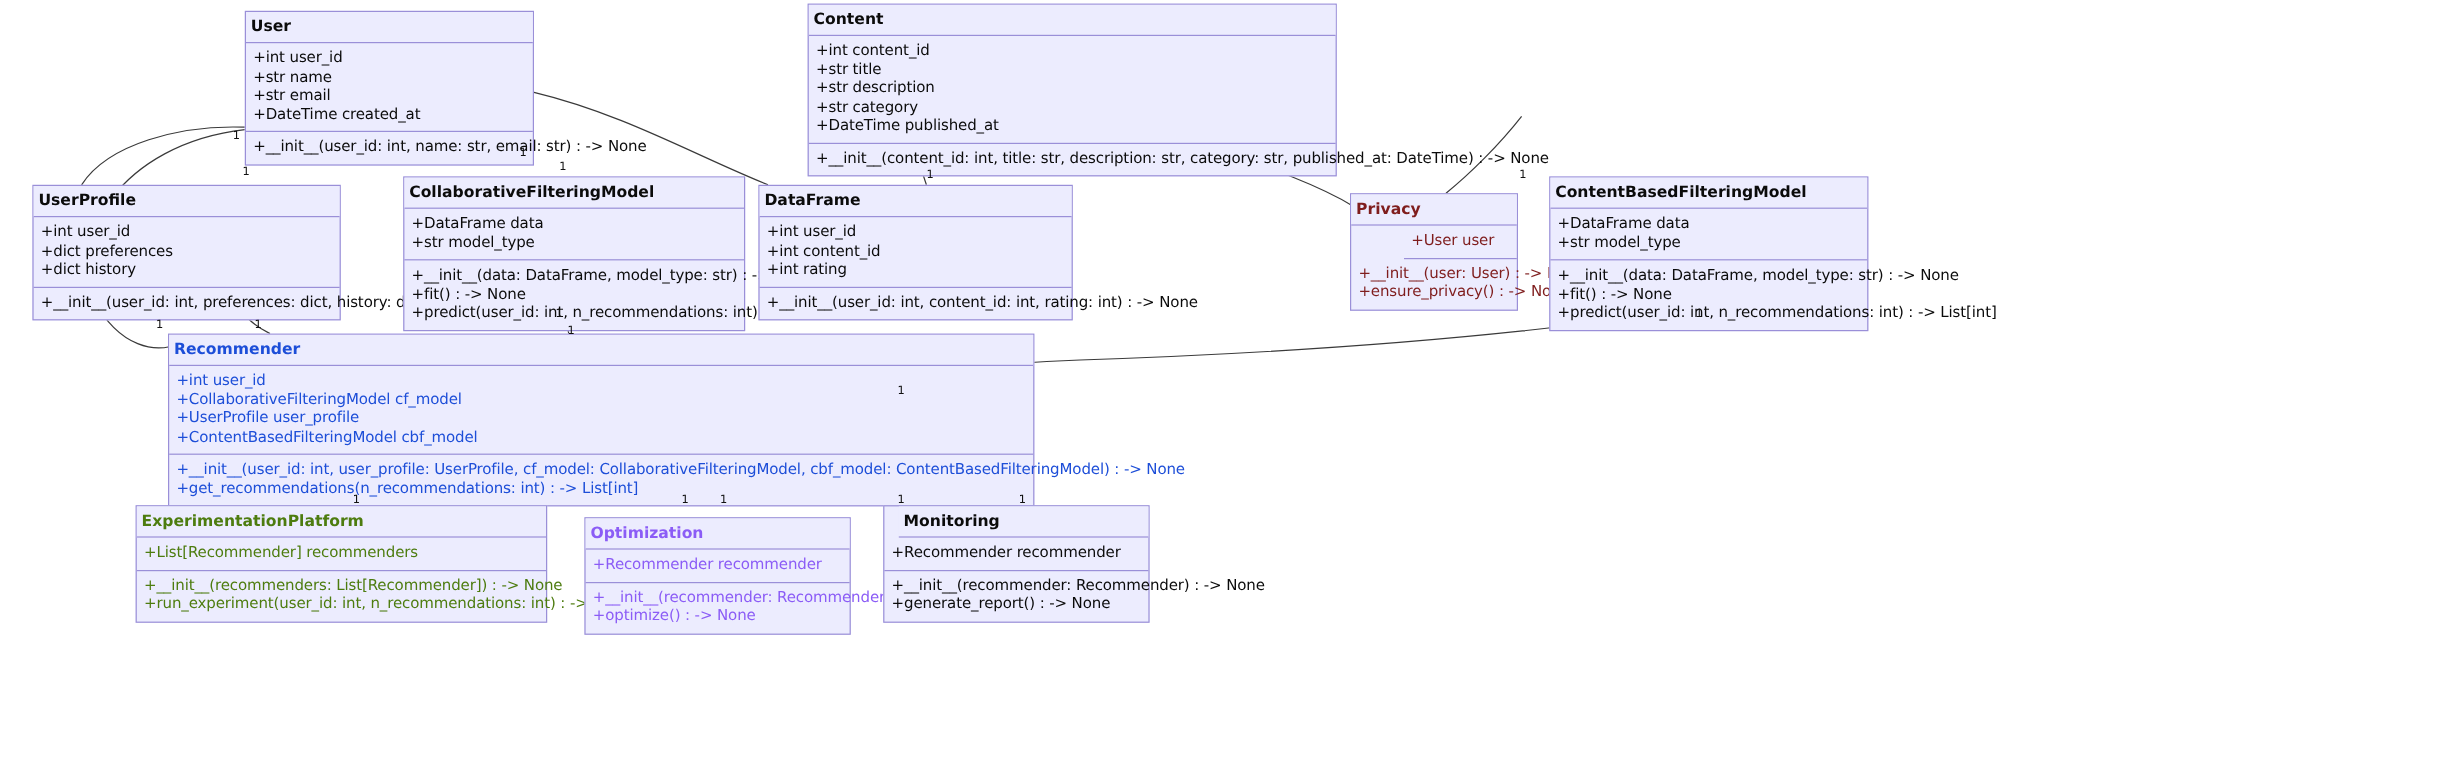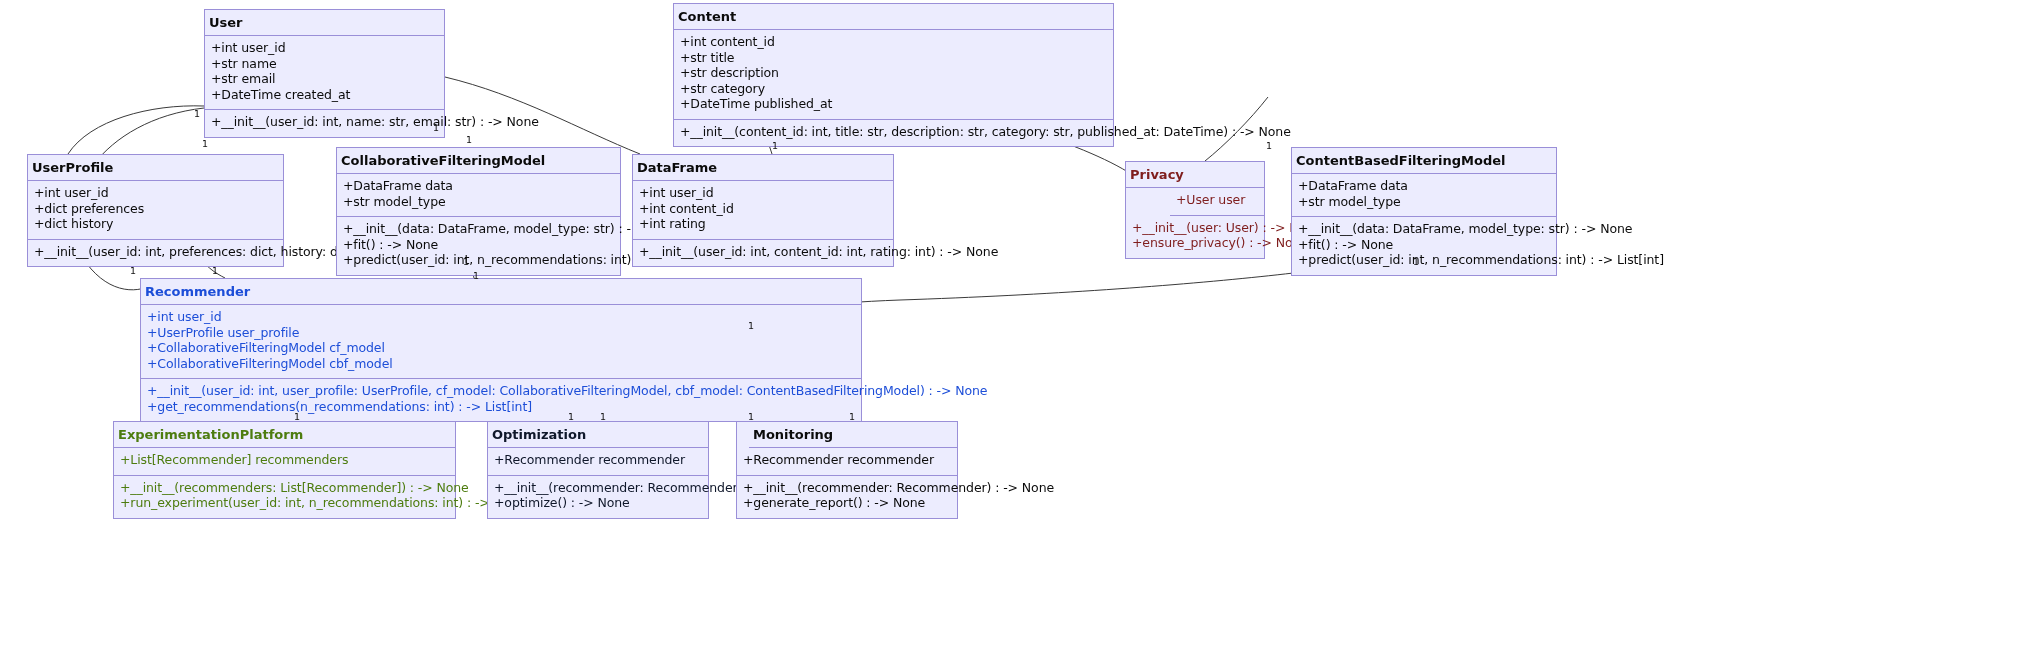--- a/index.html
+++ b/index.html
@@ -164,40 +164,40 @@
       <div class="uml-methods">
         <div class="uml-line">+__init__(data: DataFrame, model_type: str) : -&gt; None</div>
         <div class="uml-line">+fit() : -&gt; None</div>
         <div class="uml-line">+predict(user_id: int, n_recommendations: int) : -&gt; List[int]</div>
       </div>
     </div>
     <div class="uml-class" style="left: 140px; top: 278px; width: 722px; min-height: 113px; background: rgb(236, 236, 254); border-color: rgb(154, 143, 216); color: #1d4ed8;">
       <div class="uml-title" style="border-bottom-color: rgb(154, 143, 216);">Recommender</div>
       <div class="uml-attrs" style="border-bottom-color: rgb(154, 143, 216);">
         <div class="uml-line">+int user_id</div>
+        <div class="uml-line">+CollaborativeFilteringModel cf_model</div>
         <div class="uml-line">+UserProfile user_profile</div>
-        <div class="uml-line">+CollaborativeFilteringModel cf_model</div>
-        <div class="uml-line">+CollaborativeFilteringModel cbf_model</div>
+        <div class="uml-line">+ContentBasedFilteringModel cbf_model</div>
       </div>
       <div class="uml-methods">
         <div class="uml-line">+__init__(user_id: int, user_profile: UserProfile, cf_model: CollaborativeFilteringModel, cbf_model: ContentBasedFilteringModel) : -&gt; None</div>
         <div class="uml-line">+get_recommendations(n_recommendations: int) : -&gt; List[int]</div>
       </div>
     </div>
     <div class="uml-class" style="left: 113px; top: 421px; width: 343px; min-height: 75px; background: rgb(236, 236, 254); border-color: rgb(154, 143, 216); color: #4d7c0f;">
       <div class="uml-title" style="border-bottom-color: rgb(154, 143, 216);">ExperimentationPlatform</div>
       <div class="uml-attrs" style="border-bottom-color: rgb(154, 143, 216);">
         <div class="uml-line">+List[Recommender] recommenders</div>
       </div>
       <div class="uml-methods">
         <div class="uml-line">+__init__(recommenders: List[Recommender]) : -&gt; None</div>
         <div class="uml-line">+run_experiment(user_id: int, n_recommendations: int) : -&gt; Dict[str, List[int]]</div>
       </div>
     </div>
-    <div class="uml-class" style="left: 487px; top: 421px; width: 222px; min-height: 75px; background: rgb(236, 236, 254); border-color: rgb(154, 143, 216); color: #0f172a;">
+    <div class="uml-class" style="left: 487px; top: 431px; width: 222px; min-height: 75px; background: rgb(236, 236, 254); border-color: rgb(154, 143, 216); color: #8b5cf6;">
       <div class="uml-title" style="border-bottom-color: rgb(154, 143, 216);">Optimization</div>
       <div class="uml-attrs" style="border-bottom-color: rgb(154, 143, 216);">
         <div class="uml-line">+Recommender recommender</div>
       </div>
       <div class="uml-methods">
         <div class="uml-line">+__init__(recommender: Recommender) : -&gt; None</div>
         <div class="uml-line">+optimize() : -&gt; None</div>
       </div>
     </div>
     <div class="uml-class" style="left: 736px; top: 421px; width: 222px; min-height: 75px; background: rgb(236, 236, 254); border-color: rgb(154, 143, 216); color: rgb(11, 11, 11);">

